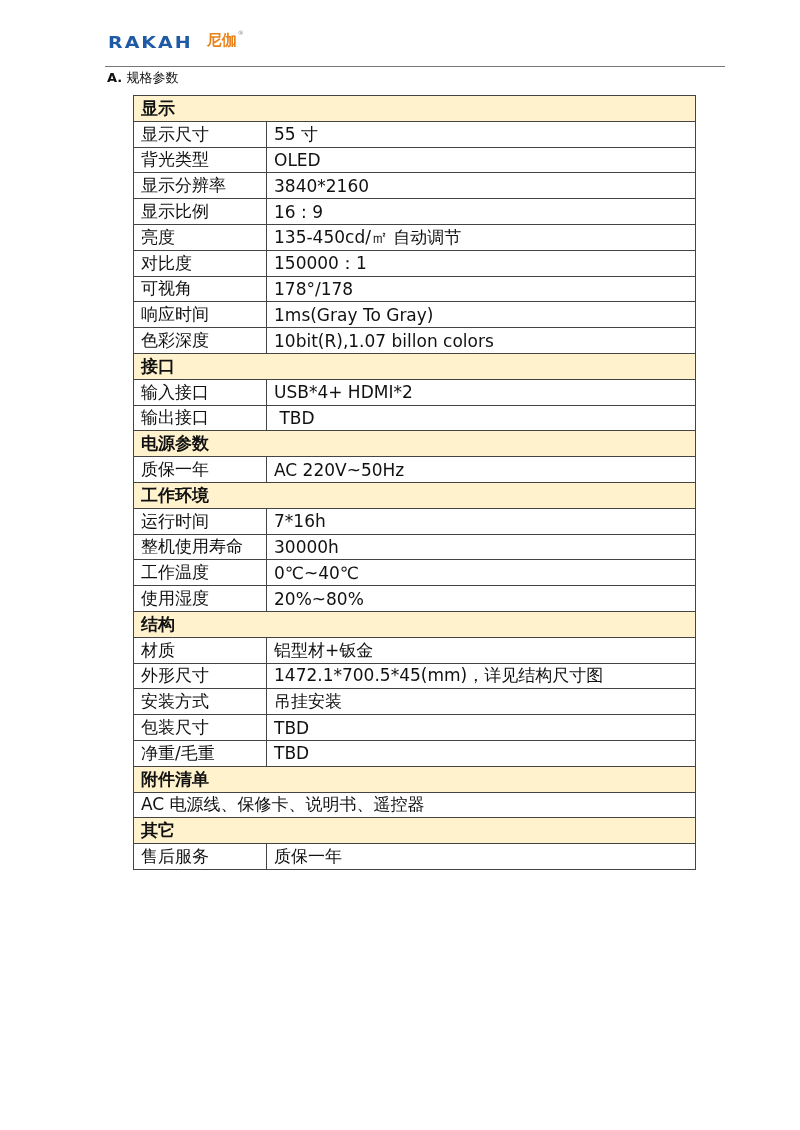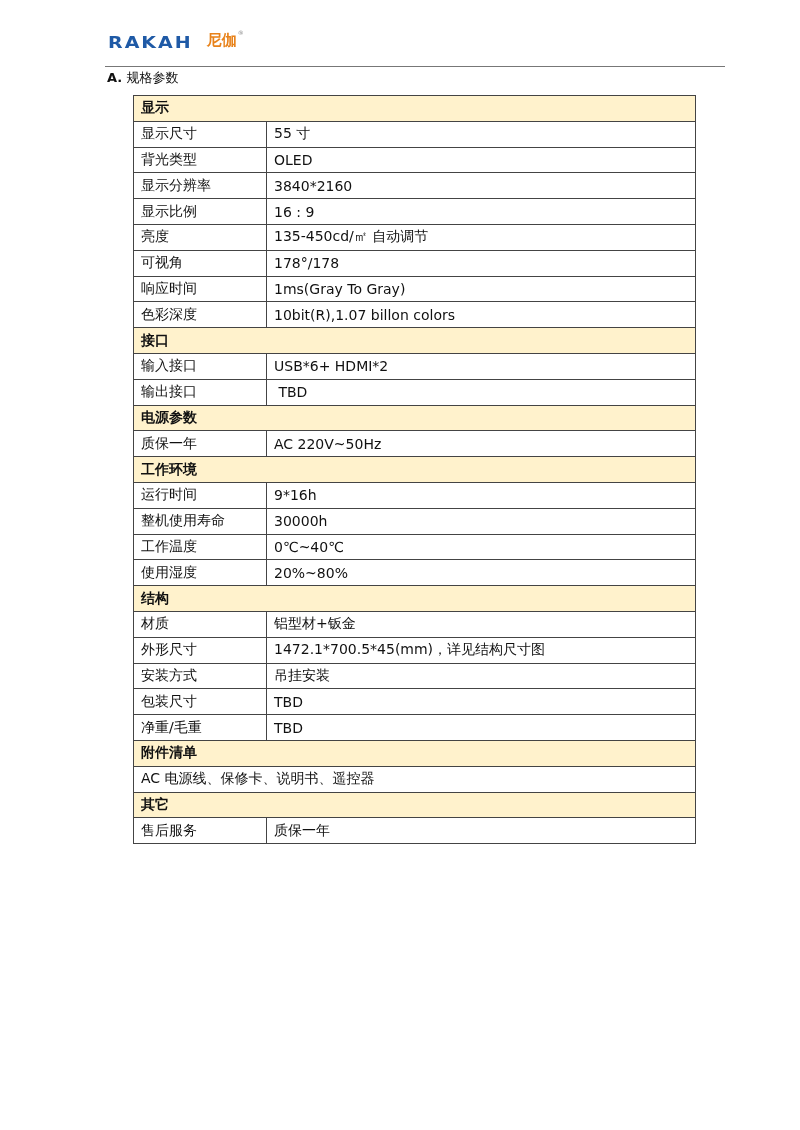--- a/index.html
+++ b/index.html
@@ -4,21 +4,21 @@
 <style>
   html, body { margin:0; padding:0; background:#ffffff; }
   body { width:800px; height:1130px; position:relative; font-family:"DejaVu Sans", sans-serif; color:#111; }
   .logo { position:absolute; left:108px; top:29px; height:22px; display:flex; align-items:center; }
   .logo-latin { font-family:"DejaVu Sans", sans-serif; font-weight:bold; font-size:19px; letter-spacing:2px; color:#1f5aa6; line-height:20px; transform:scaleY(0.8); transform-origin:bottom; }
   .logo-cn { font-weight:bold; font-size:15px; color:#e8821a; line-height:18px; margin-left:14px; }
   .logo-reg { font-size:6px; color:#888; align-self:flex-start; margin-left:1px; }
   .header-rule { position:absolute; left:105px; top:66px; width:620px; height:1px; background:#777; }
   .section-title { position:absolute; left:107px; top:69px; font-size:13px; line-height:18px; }
   .section-title b { font-weight:bold; }
-  table.spec { position:absolute; left:133px; top:95px; width:563px; border-collapse:collapse; font-size:14px; }
+  table.spec { position:absolute; left:133px; top:95px; width:563px; border-collapse:collapse; font-size:17px; }
   table.spec td { border:1px solid #444; height:24.8px; padding:0 0 0 7px; vertical-align:middle; white-space:nowrap; }
   table.spec td.label { width:125px;margin-left:30px; }
   table.spec tr.group td { background:#fff2cc; font-weight:bold; }
 </style>
 </head>
 <body>
 
 <div class="logo">
   <span class="logo-latin">RAKAH</span>
   <span class="logo-cn">尼伽</span>
@@ -49,58 +49,62 @@
       </tr>
     <tr>
         <td class="label">显示比例</td>
         <td>16 : 9</td>
       </tr>
     <tr>
         <td class="label">亮度</td>
         <td>135-450cd/㎡ 自动调节</td>
       </tr>
     <tr>
+        <td class="label">对比度</td>
+        <td>150000：1</td>
+      </tr>
+    <tr>
         <td class="label">可视角</td>
         <td>178°/178</td>
       </tr>
     <tr>
         <td class="label">响应时间</td>
         <td>1ms(Gray To Gray)</td>
       </tr>
     <tr>
         <td class="label">色彩深度</td>
         <td>10bit(R),1.07 billon colors</td>
       </tr>
 
     <tr class="group">
         <td colspan="2">接口</td>
       </tr>
     <tr>
         <td class="label">输入接口</td>
-        <td>USB*6+ HDMI*2</td>
+        <td>USB*4+ HDMI*2</td>
       </tr>
     <tr>
         <td class="label">输出接口</td>
         <td style="white-space:pre"> TBD</td>
       </tr>
 
     <tr class="group">
         <td colspan="2">电源参数</td>
       </tr>
     <tr>
         <td class="label">质保一年</td>
         <td>AC 220V~50Hz</td>
       </tr>
 
     <tr class="group">
         <td colspan="2">工作环境</td>
       </tr>
     <tr>
         <td class="label">运行时间</td>
-        <td>9*16h</td>
+        <td>7*16h</td>
       </tr>
     <tr>
         <td class="label">整机使用寿命</td>
         <td>30000h</td>
       </tr>
     <tr>
         <td class="label">工作温度</td>
         <td>0℃~40℃</td>
       </tr>
     <tr>

